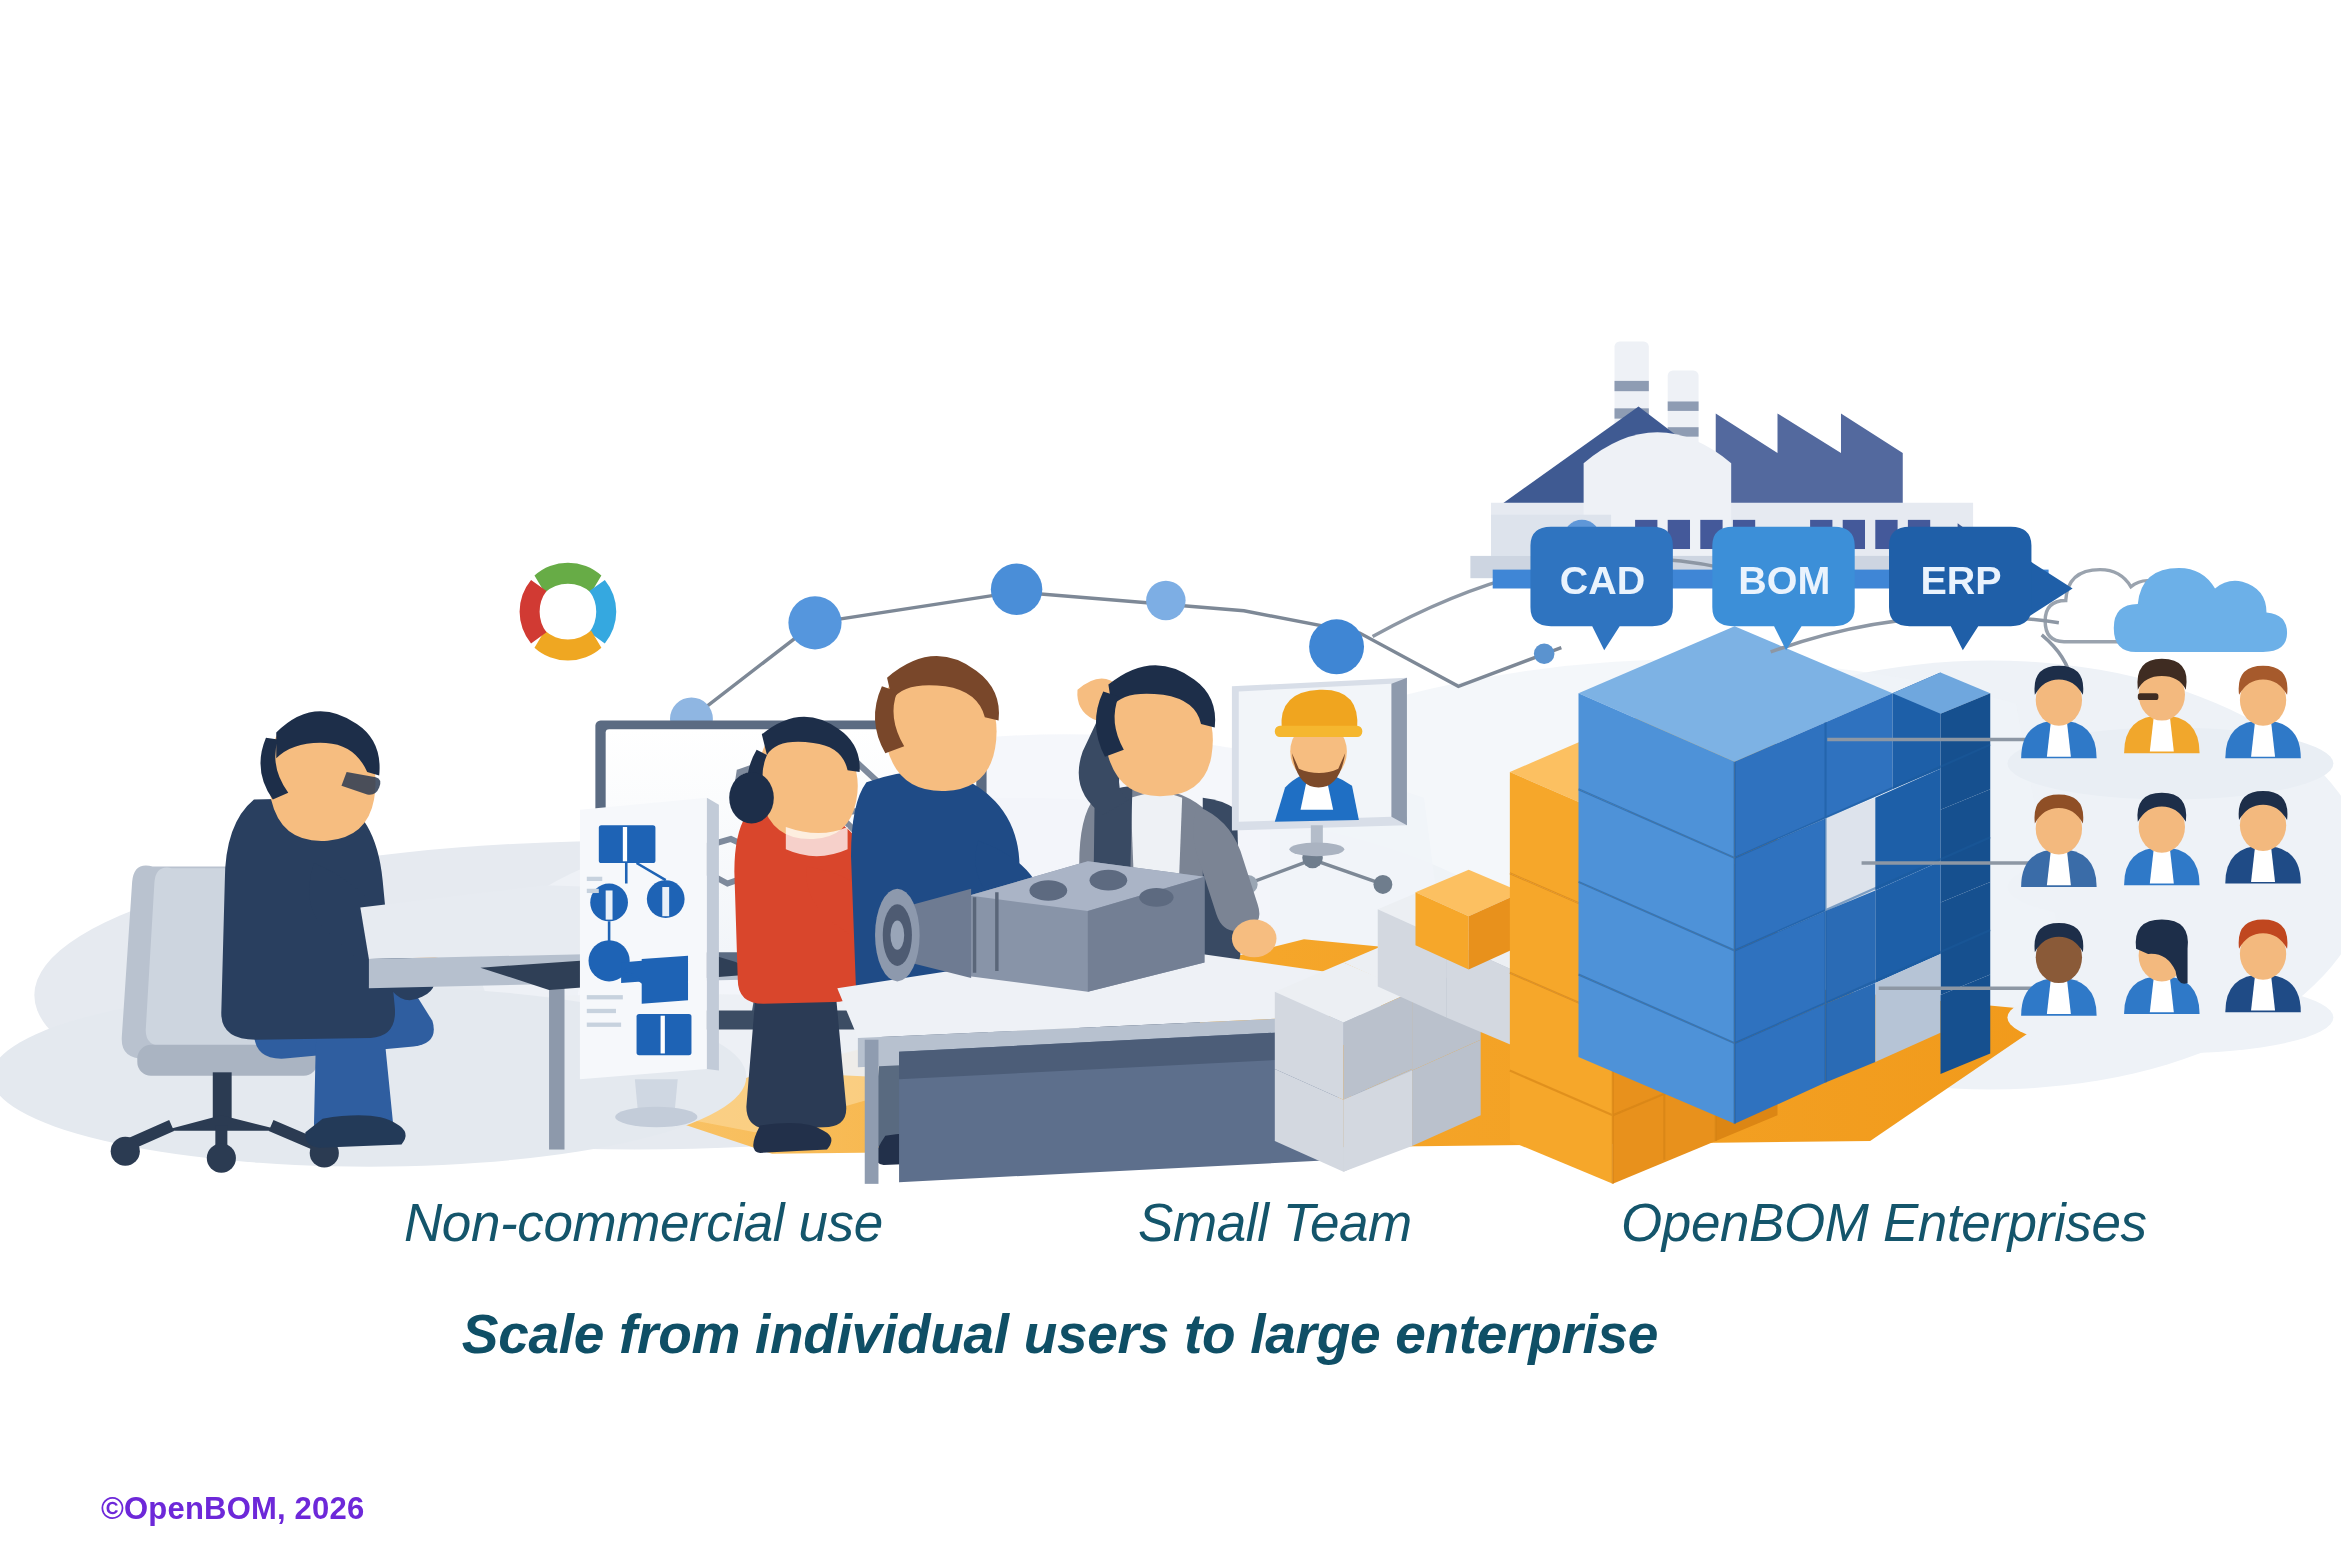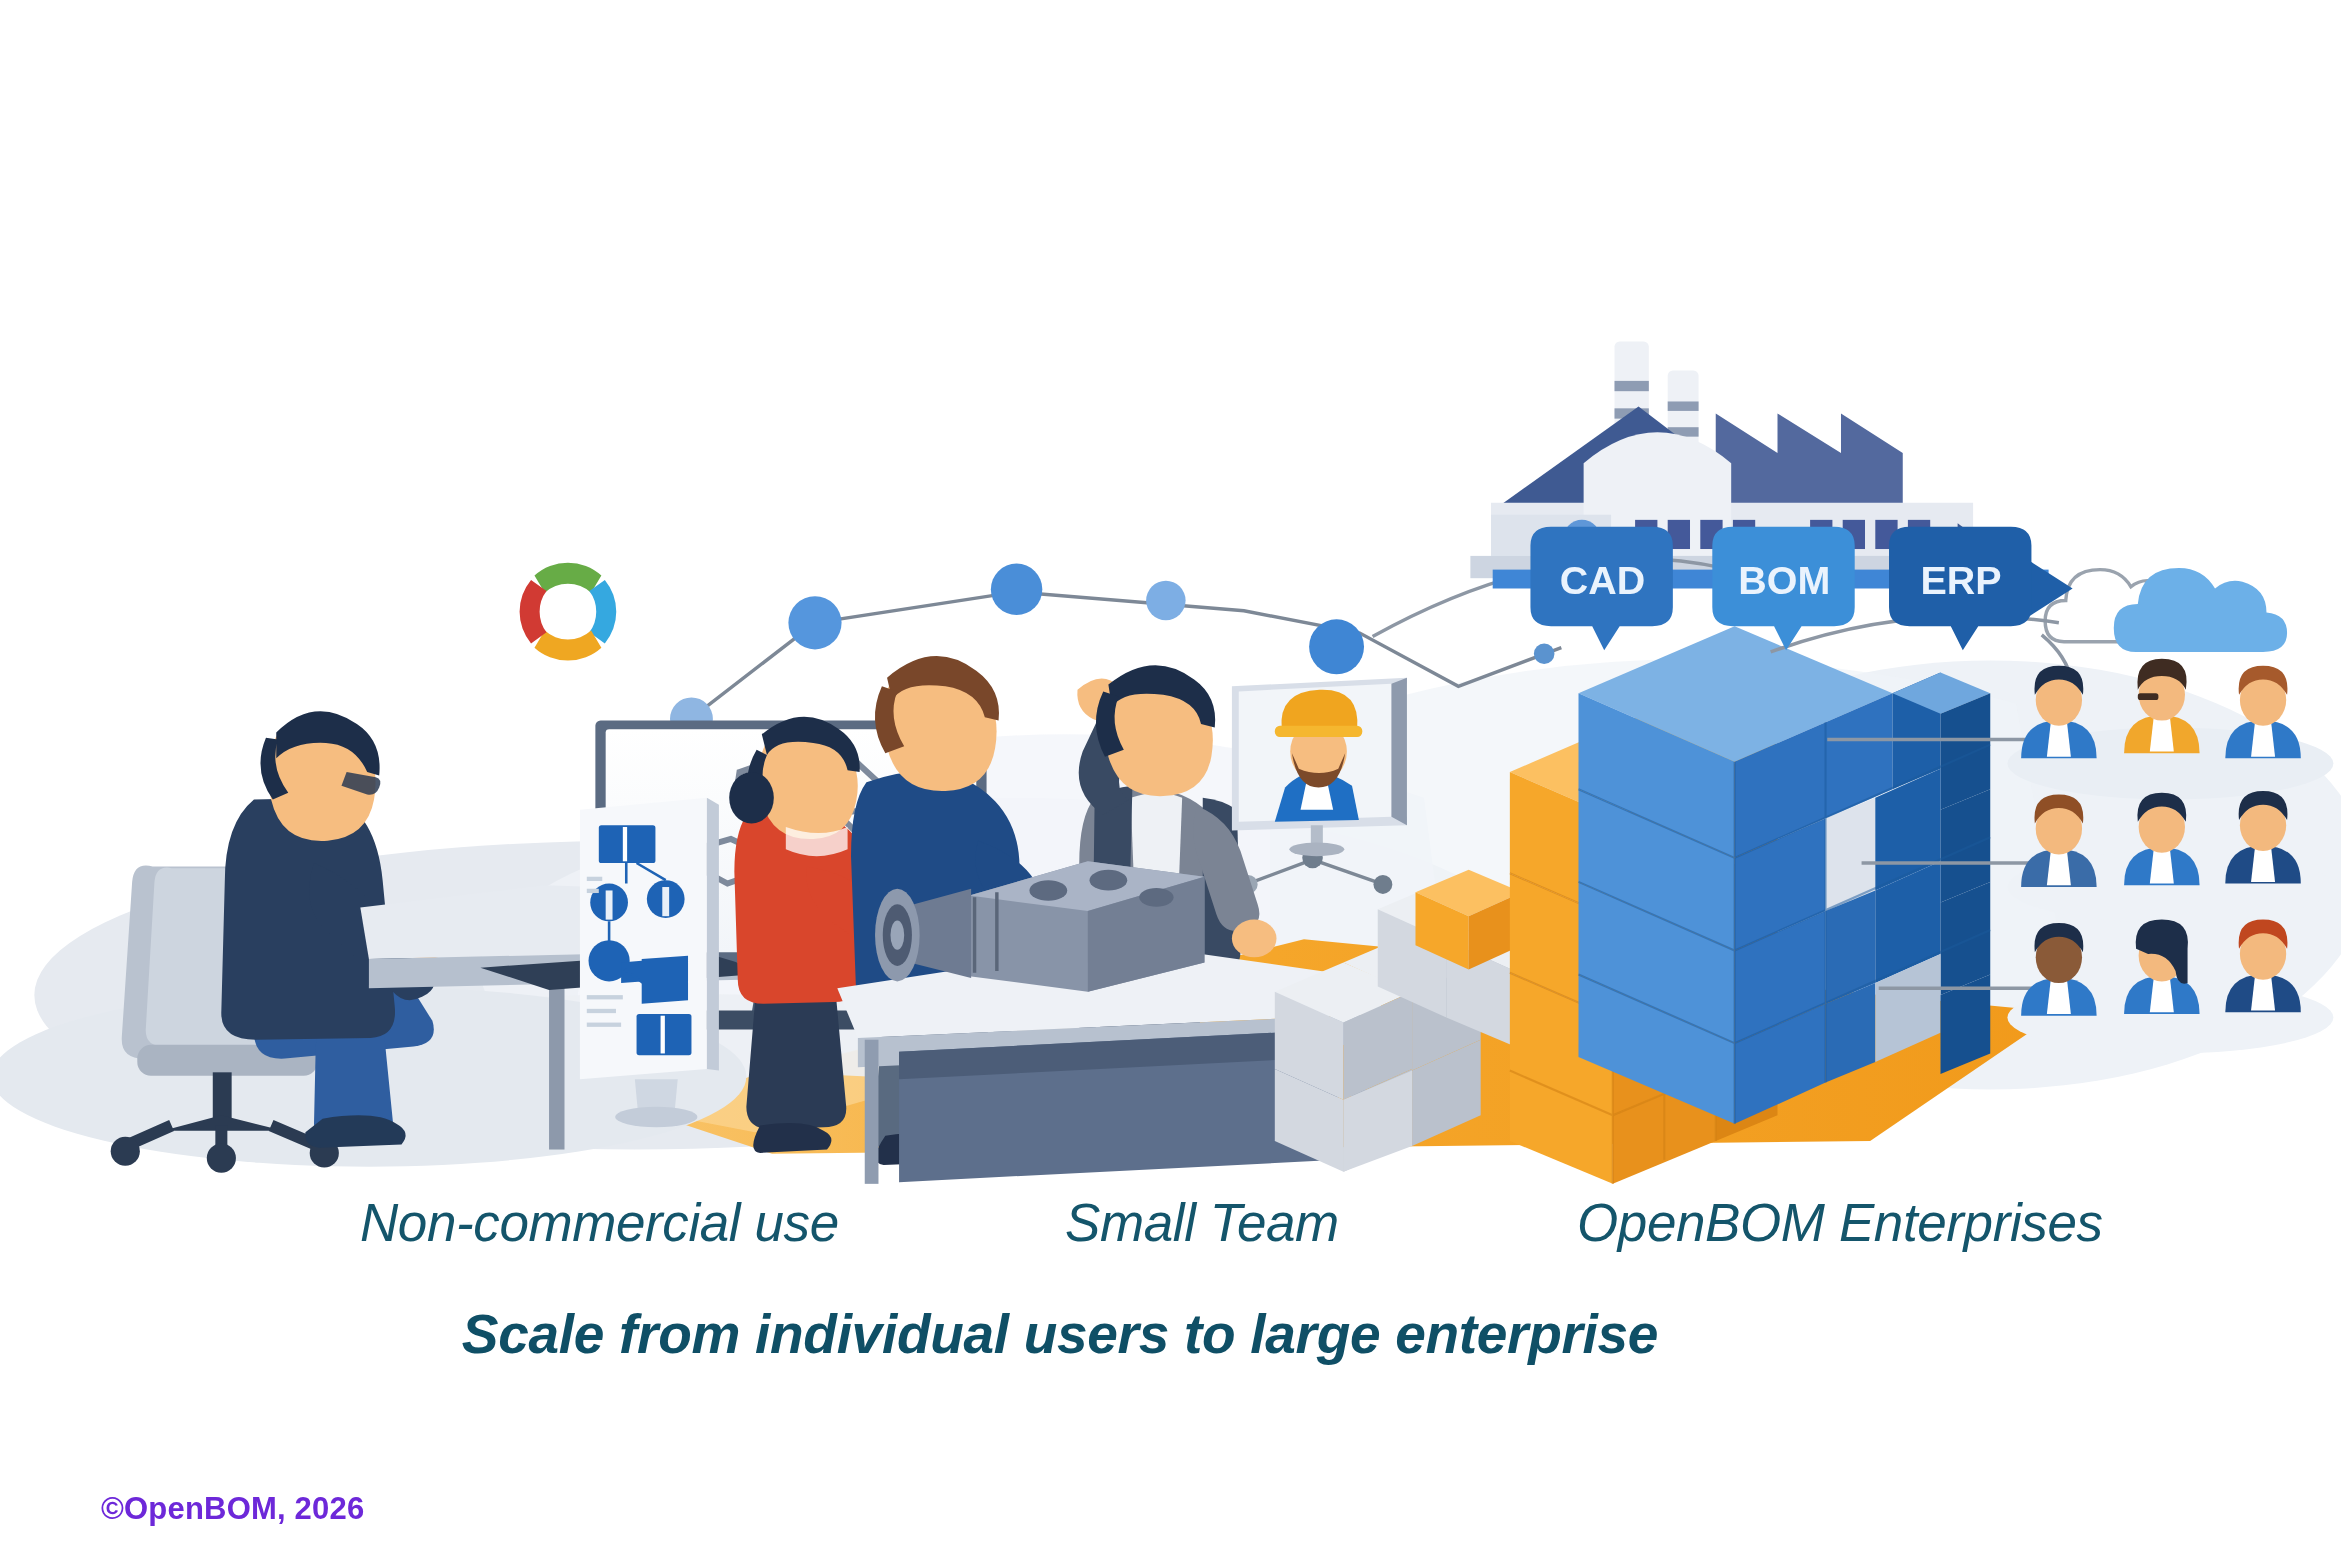--- a/index.html
+++ b/index.html
@@ -3,23 +3,23 @@
 <meta charset="utf-8">
 <style>
   html,body{margin:0;padding:0;background:#ffffff;}
   body{width:2342px;height:1563px;position:relative;overflow:hidden;
        font-family:"Liberation Sans",sans-serif;}
   .slide{position:absolute;inset:0;background:#ffffff;}
   .abs{position:absolute;}
   svg{display:block;}
   .caption{position:absolute;font-style:italic;font-weight:400;
            font-size:53px;color:#14556b;white-space:nowrap;
-           letter-spacing:-0.4px;font-family:"Liberation Sans",sans-serif;}
+           letter-spacing:-0.4px;font-family:"Liberation Sans",sans-serif;margin-left:44px;}
   .cap-0{left:360px;top:1192px;}
-  .cap-1{left:1065px;top:1192px;}
+  .cap-1{left:1094px;top:1192px;}
   .cap-2{left:1577px;top:1192px;}
 
   .headline{position:absolute;left:0;top:1302px;width:2120px;text-align:center;
             font-style:italic;font-weight:bold;font-size:55px;color:#0f4f66;
             letter-spacing:-0.3px;}
 
   .ghost{position:absolute;left:0;top:1397px;width:2342px;text-align:center;
          font-size:45px;font-weight:bold;color:rgba(212,200,170,0.10);
          font-style:italic;letter-spacing:0px;}
 

